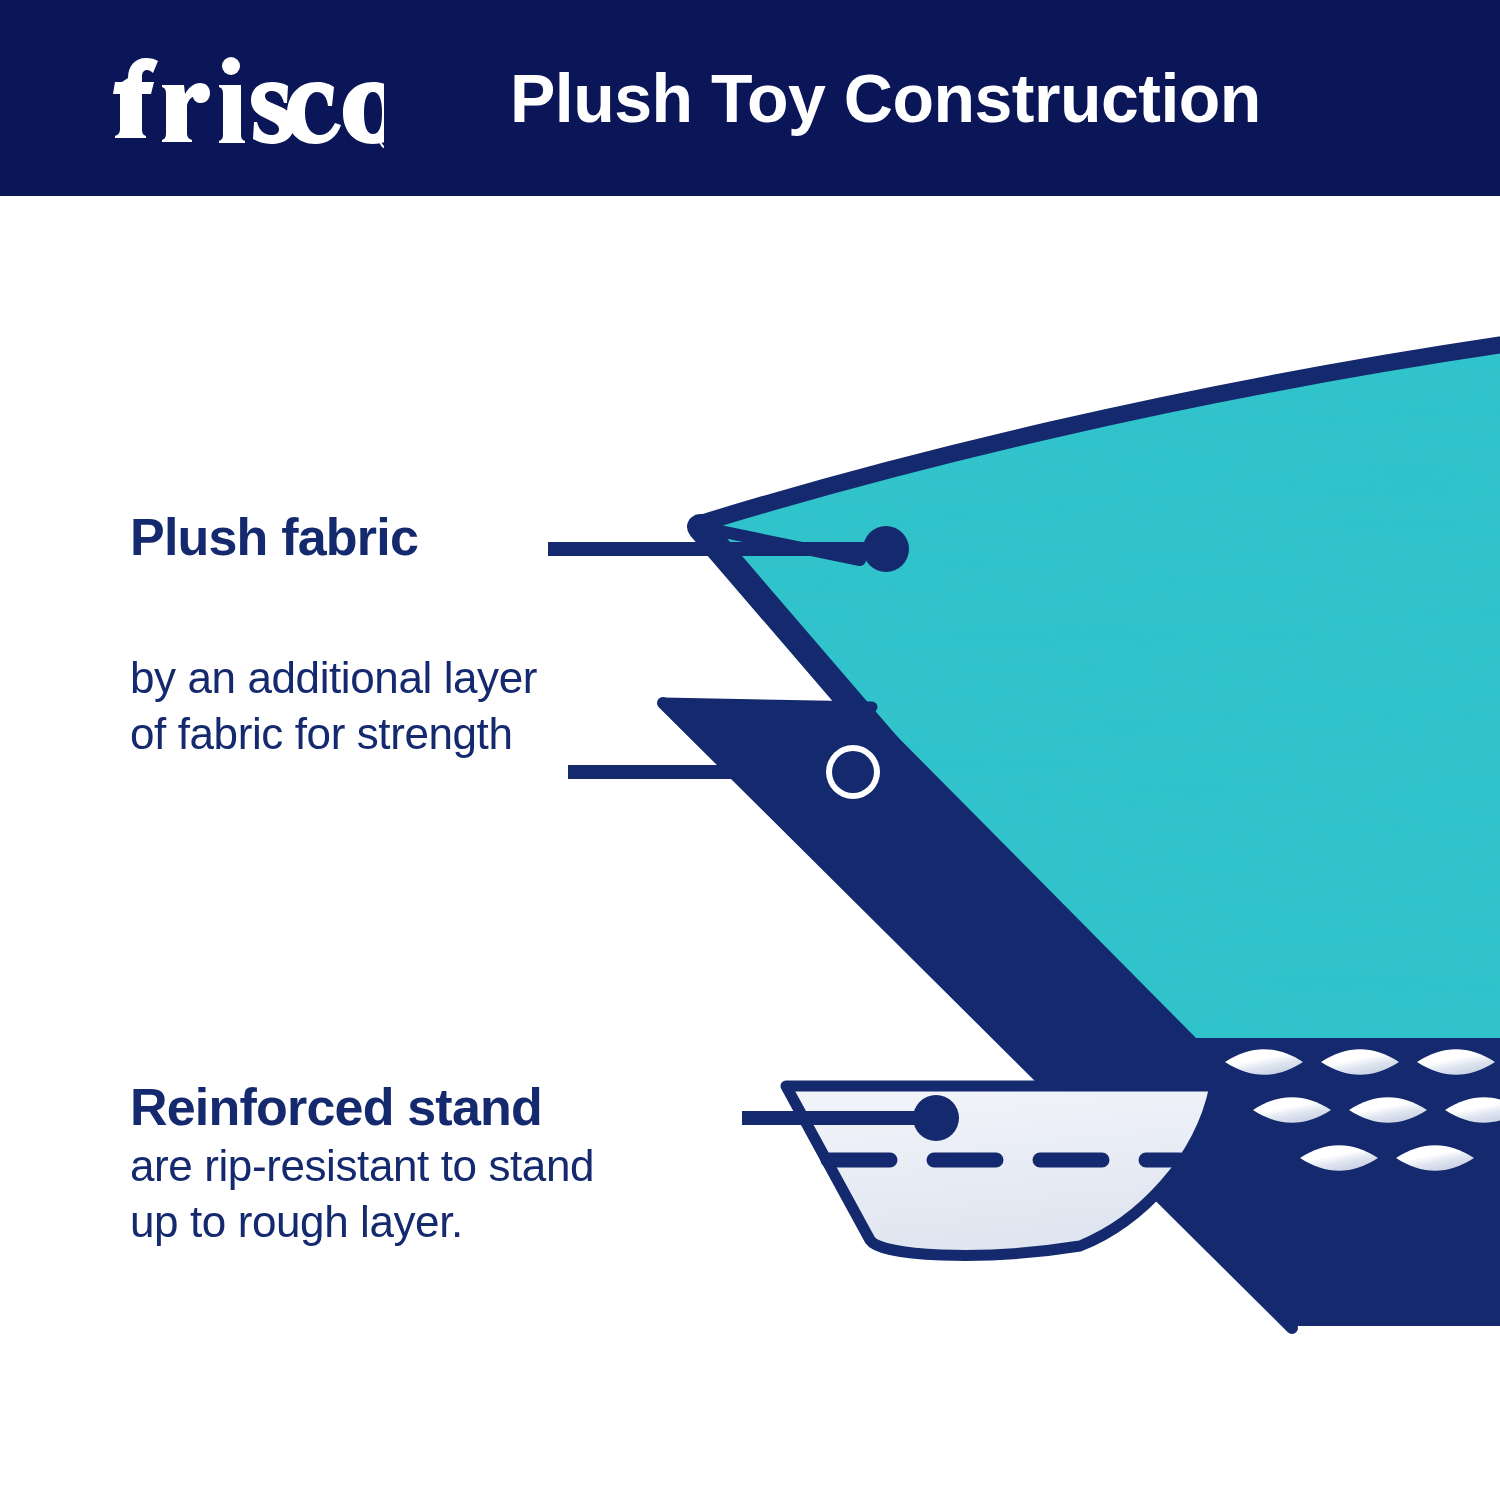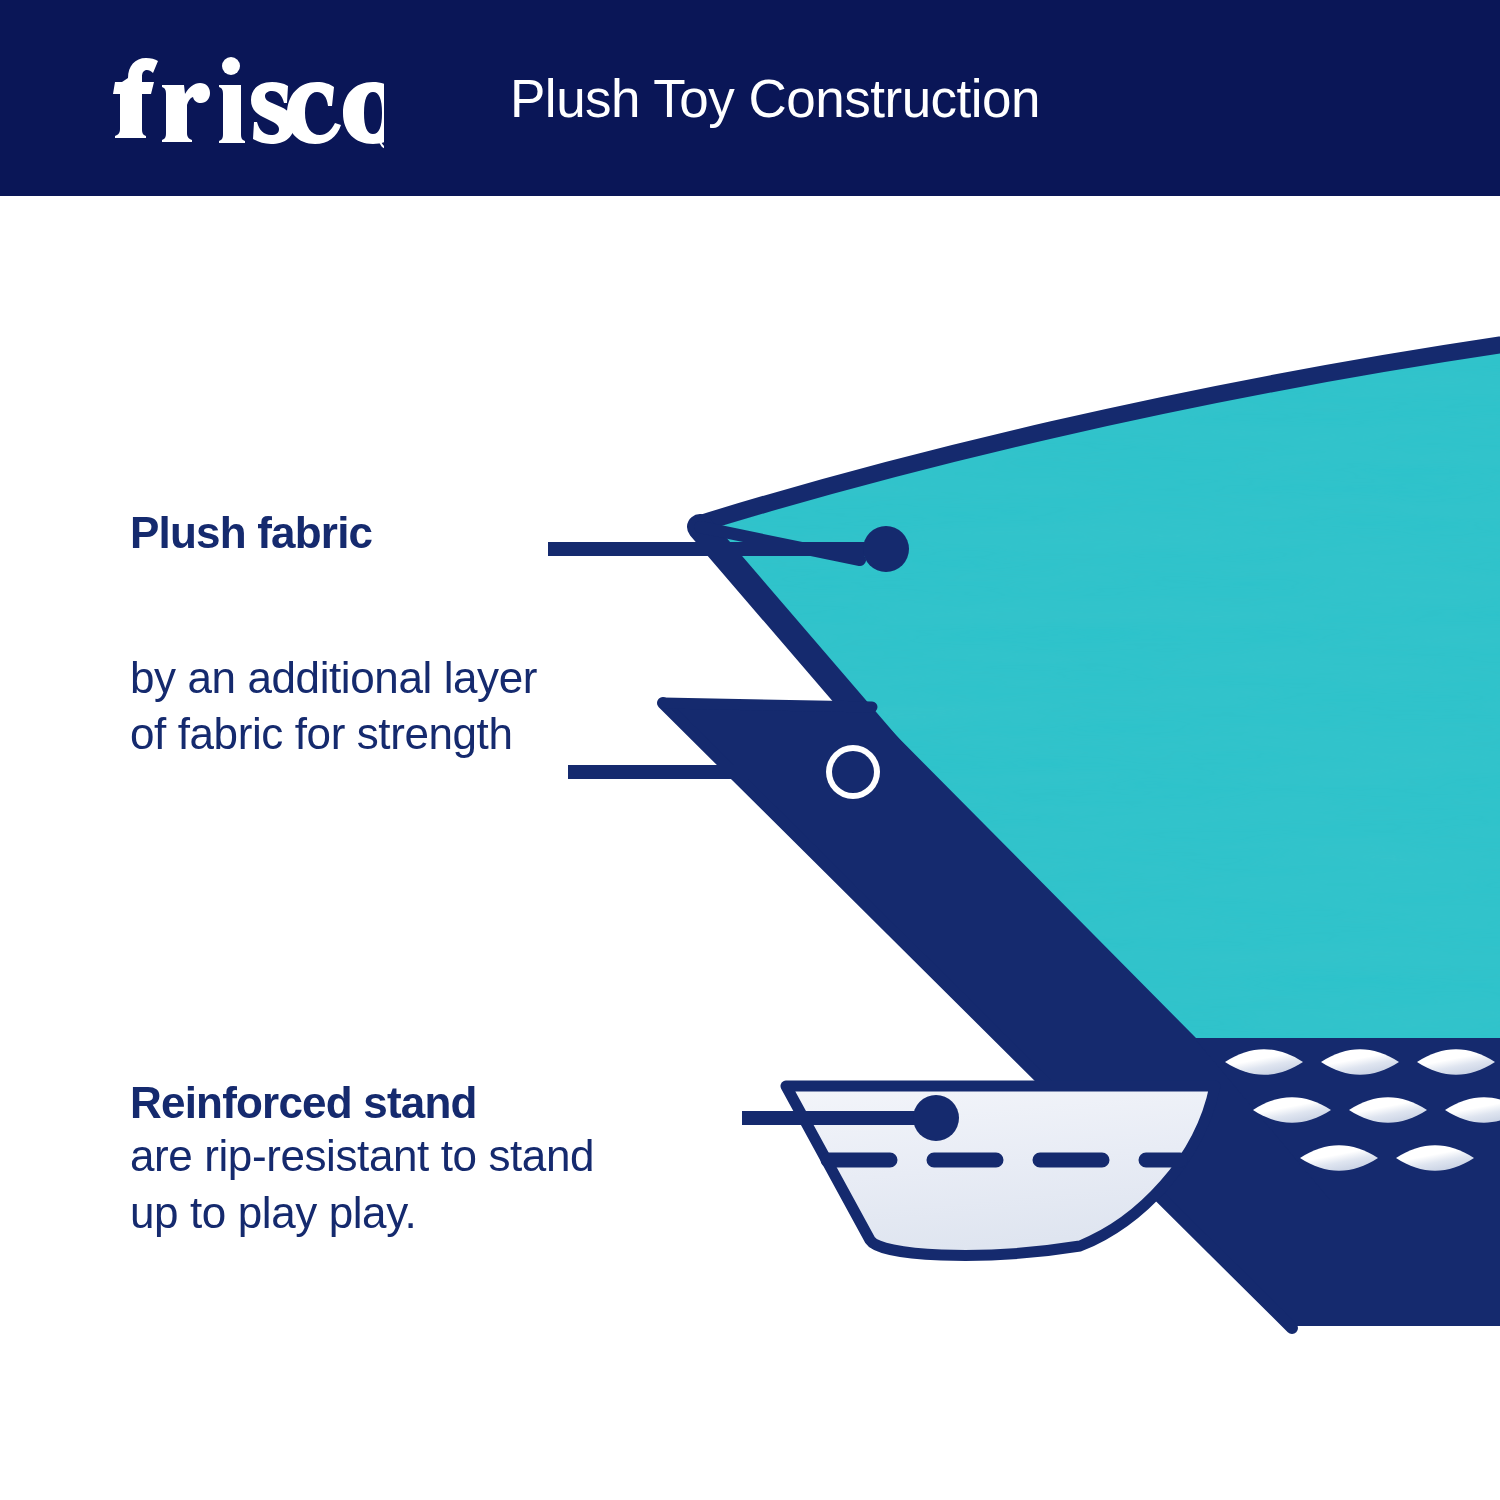--- a/index.html
+++ b/index.html
@@ -19,35 +19,35 @@
   #brand-logo {
     position:absolute; left:84px; top:44px;
     width:300px; height:108px;
     display:flex; align-items:center;
   }
   #brand-logo-svg { position:absolute; left:0; top:6px; }
   #page-title {
     position:absolute; left:510px; top:50px;
     width:890px; height:96px;
     display:flex; align-items:center;
-    font-size:53px; font-weight:400; color:#ffffff;
+    font-size:68px; font-weight:700; color:#ffffff;
     letter-spacing:-0.5px;
     white-space:nowrap;
   }
 
   
   #illustration {
     position:absolute; left:0; top:196px;
     width:1500px; height:1304px;
   }
 
   
   .callout { position:absolute; color:#152a6e; }
   .callout-head {
-    font-size:44px; font-weight:700; line-height:1.17;
+    font-size:52px; font-weight:700; line-height:1.17;
     letter-spacing:-0.8px; white-space:nowrap;
   }
   .callout-body {
     font-size:44px; font-weight:400; line-height:1.28;
     letter-spacing:-0.4px; 
   }
   .callout-body div { white-space:nowrap; }
 
   #callout-plush-fabric { left:130px; top:507px; }
   #callout-plush-exterior { left:130px; top:650px; }
@@ -367,15 +367,15 @@
     <div>of fabric for strength</div>
   </div>
 </div>
 
 <div class="callout" id="callout-reinforced-seams">
   <div class="callout-head">
     <div>Reinforced stand</div>
   </div>
   <div class="callout-body">
     <div>are rip-resistant to stand</div>
-    <div>up to play play.</div>
+    <div>up to rough layer.</div>
   </div>
 </div>
 
 </body></html>

